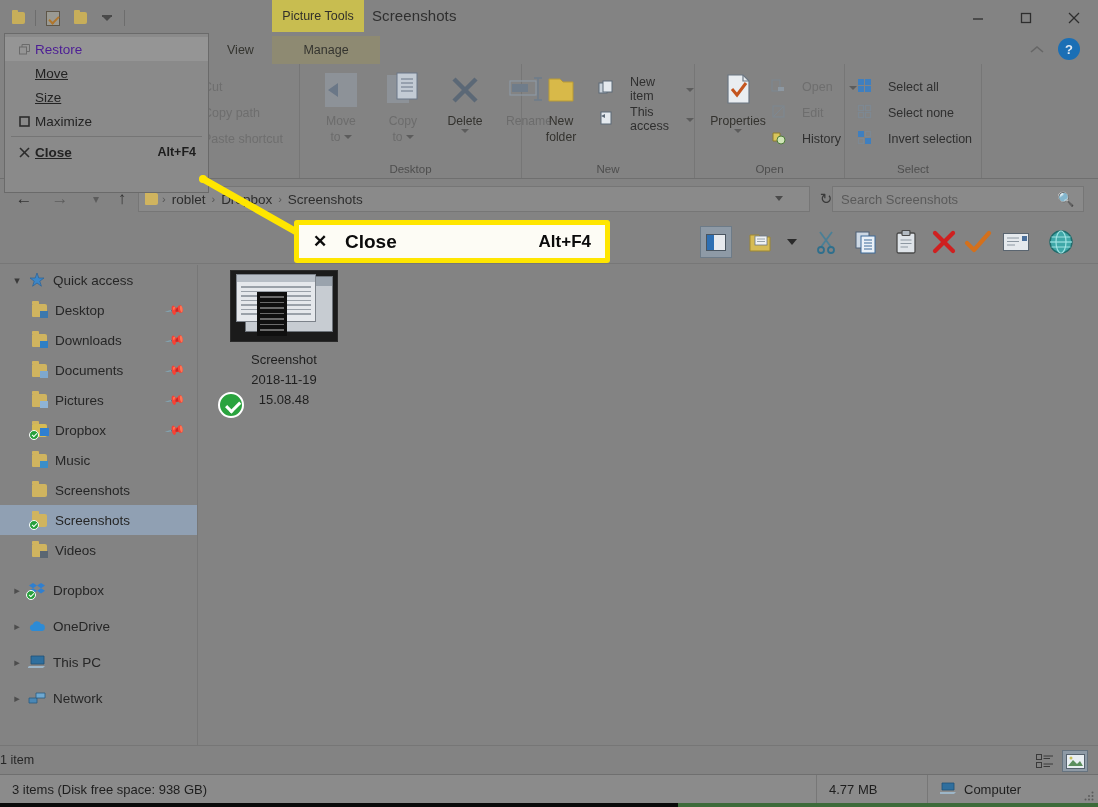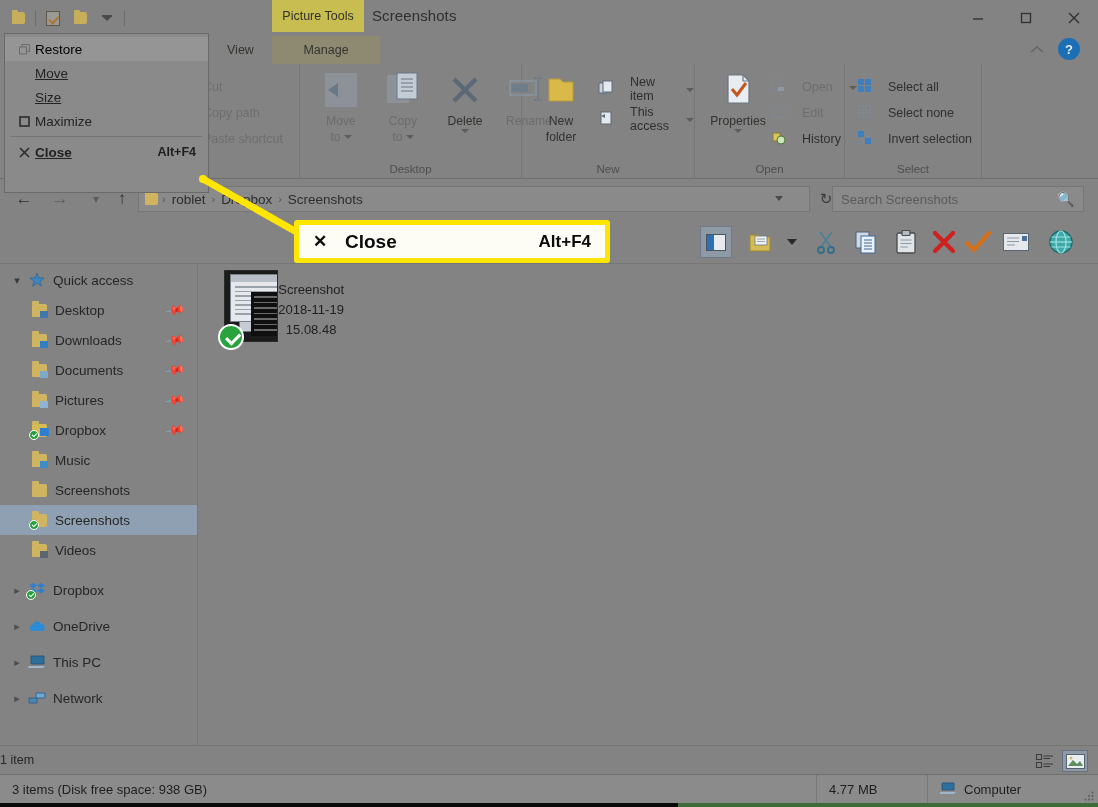--- a/index.html
+++ b/index.html
@@ -191,21 +191,21 @@
     padding: 3px 0;
   }
   .sysrow {
     height: 24px;
     display: flex; align-items: center;
     padding-left: 8px;
     font-size: 13.5px;
     color: #232323;
     position: relative;
   }
-  .sysrow.disabled { color: #000000; }
+  .sysrow.disabled { color: #4c1d95; }
   .sysrow.hl { background: #959595; }
   .sysrow .sysicon {
     width: 22px; font-size: 12px; color: #2c2c2c;
     display: flex; align-items: center; justify-content: center;
   }
   .sysrow.disabled .sysicon { color: #6b6b6b; }
   .sysrow .syslabel { flex: 1; }
   .sysrow .syskey {
     font-size: 12.5px; font-weight: bold; color: #1d1d1d;
     padding-right: 12px;
@@ -343,21 +343,21 @@
 
   
   .content {
     position: absolute; left: 199px; top: 265px;
     width: 899px; height: 480px;
     background: #838383;
   }
   .fileitem {
     position: absolute; left: 25px; top: 5px;
     width: 120px;
-    display: flex; align-items: center;
+    display: flex; flex-direction: column; align-items: center;
   }
   .thumb {
     width: 108px; height: 72px;
     background: #1b1b1b;
     border: 1px solid #2a2a2a;
     position: relative;
     overflow: hidden;
   }
   .thumb .win-a {
     position: absolute; left: 14px; top: 5px;

